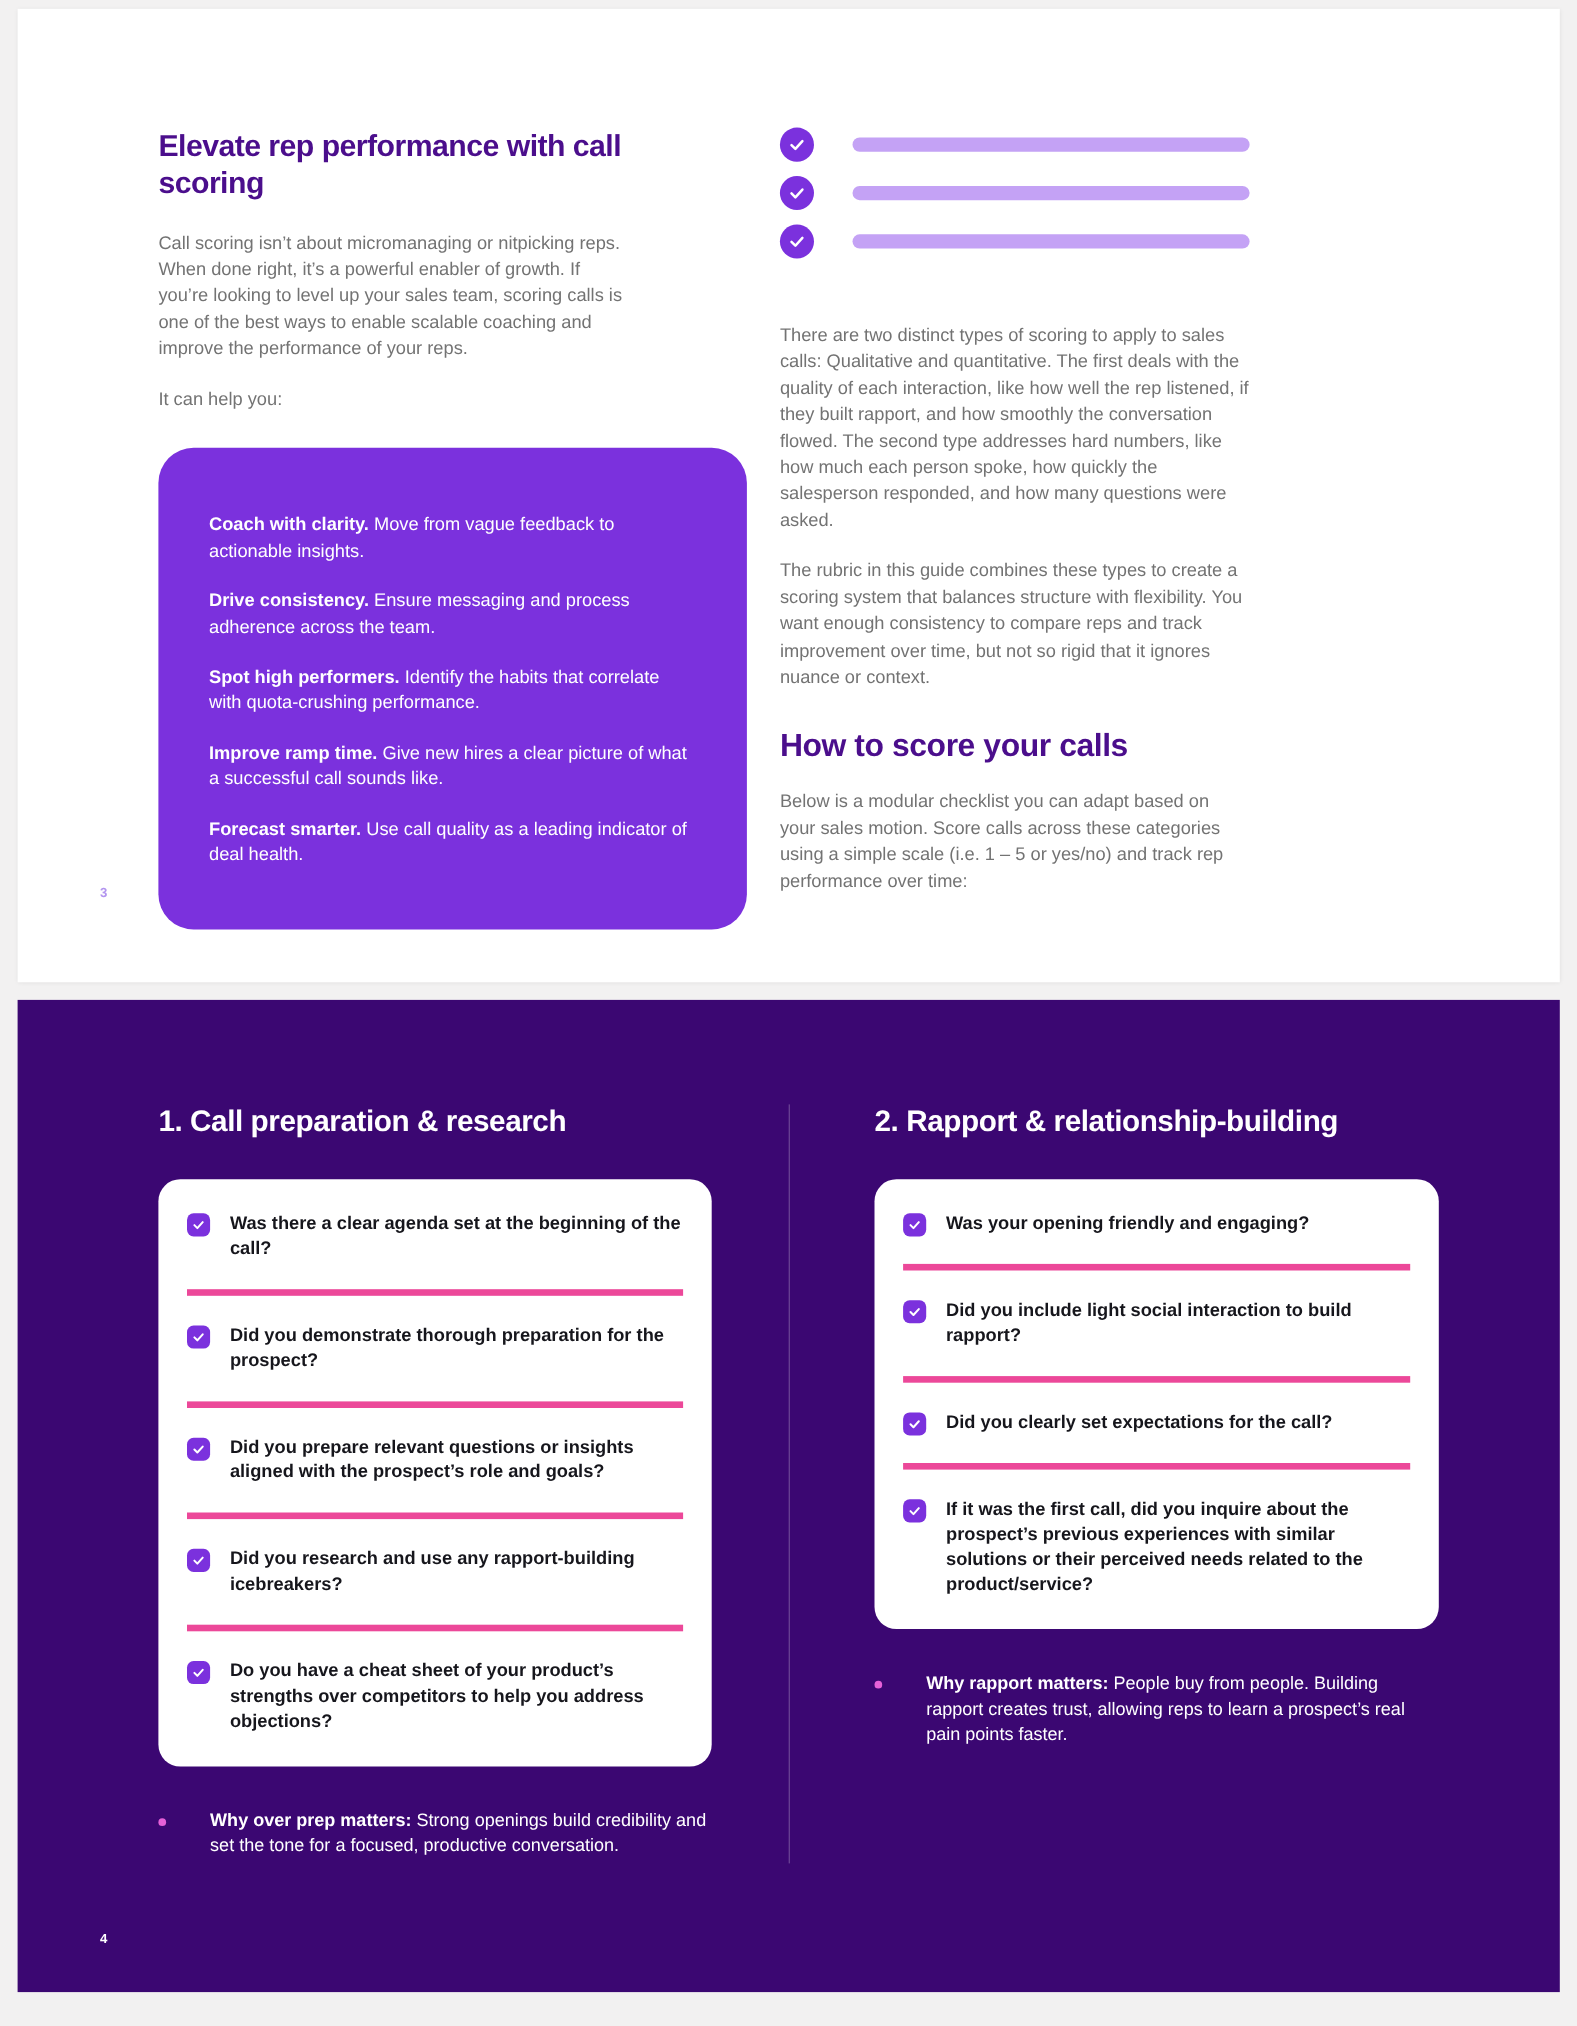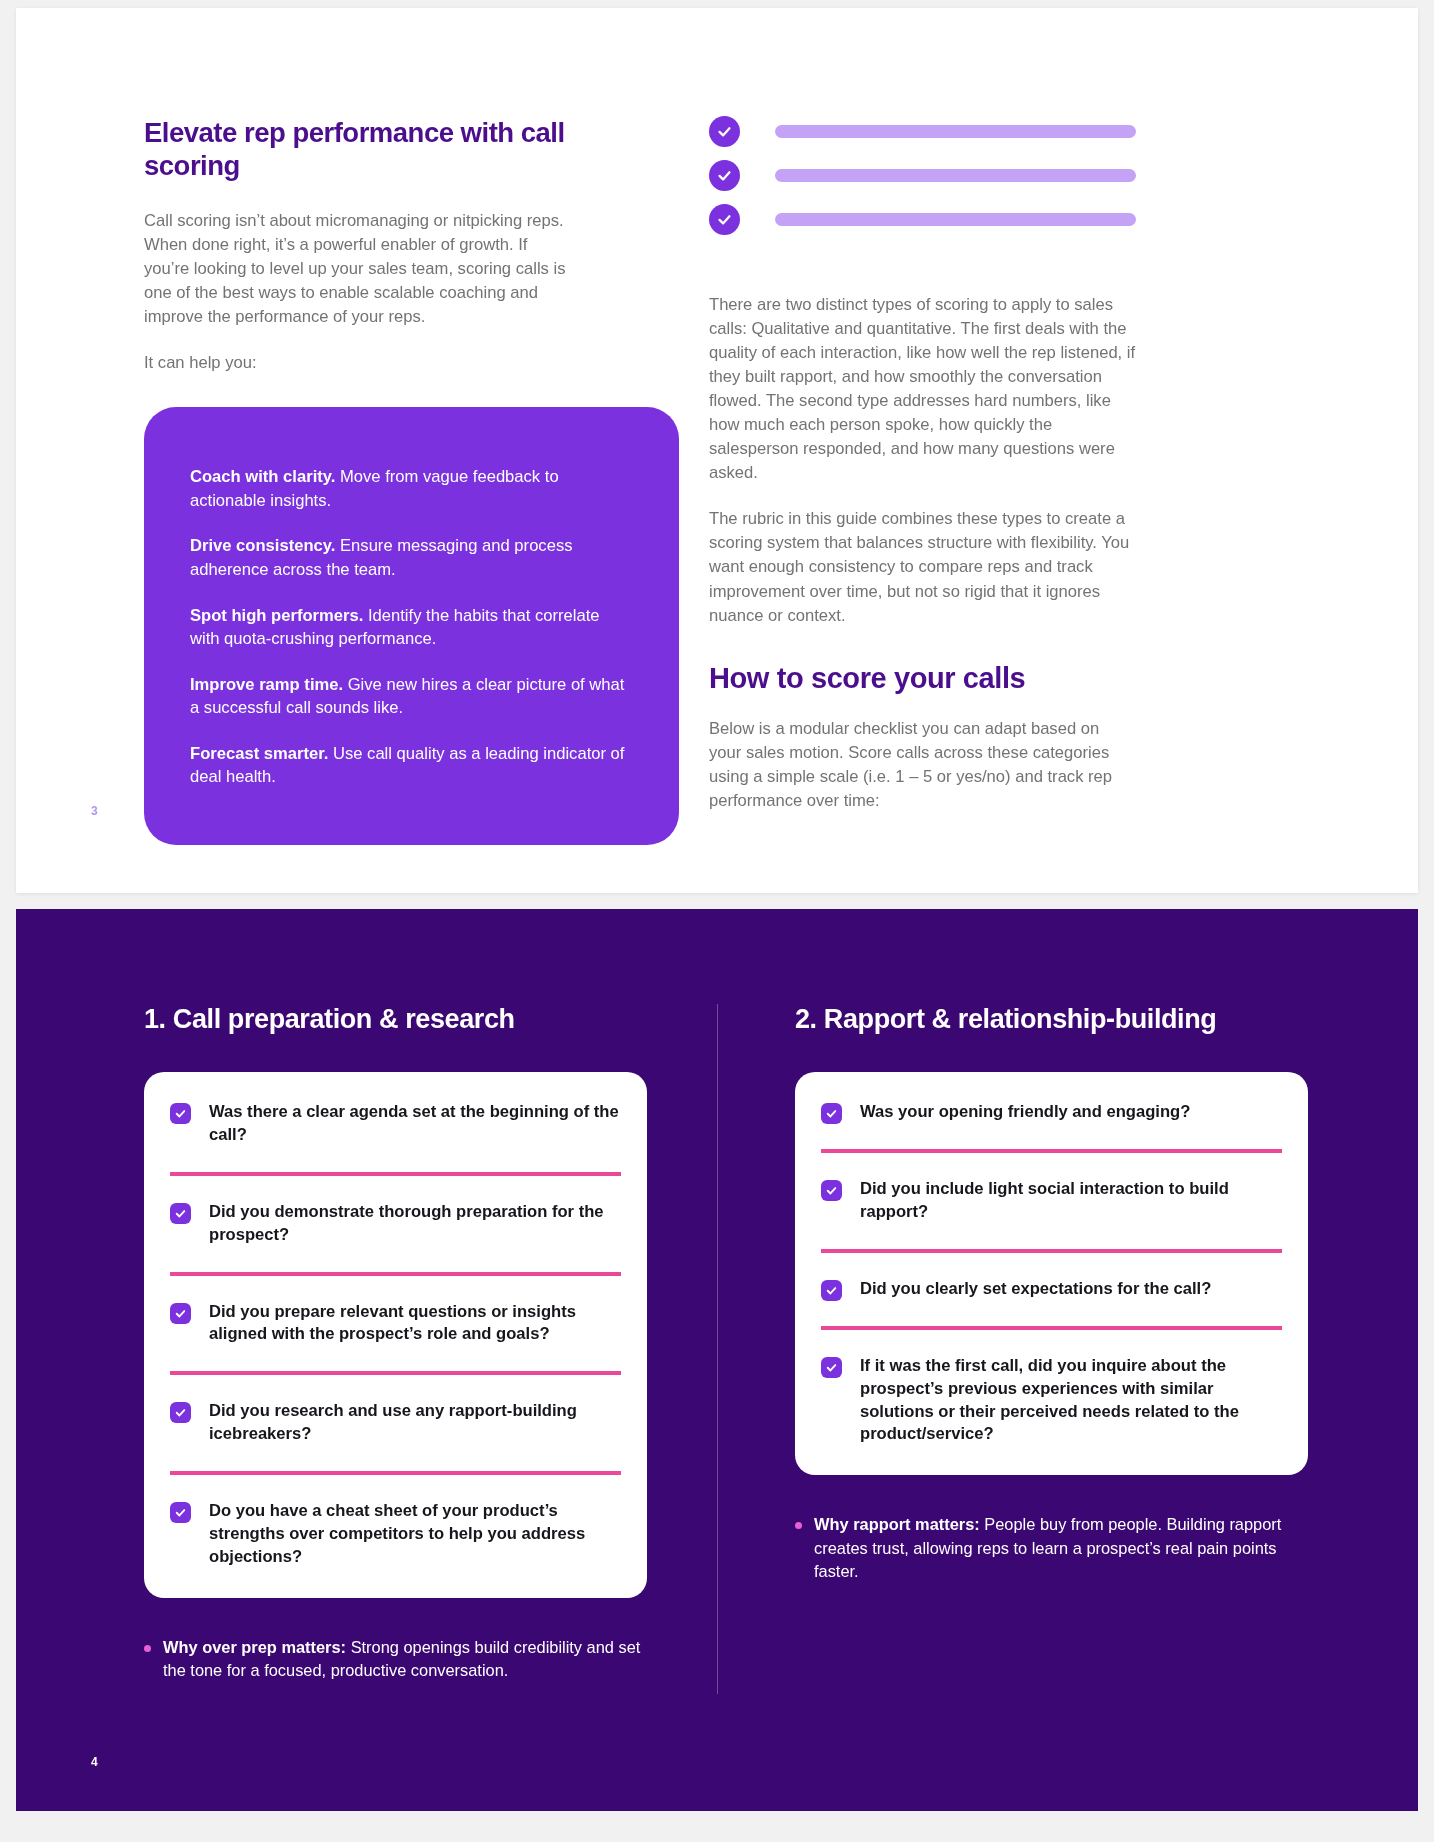--- a/index.html
+++ b/index.html
@@ -144,21 +144,21 @@
   }
   .card {
     background:#ffffff;
     border-radius:20px;
     padding:4px 26px 4px 26px;
   }
   .card .row {
     display:flex;
     align-items:flex-start;
     padding:25px 0 25px 0;
-    border-bottom:4px solid #ec4899;
+    border-bottom:6px solid #ec4899;
   }
   .card .row:last-child { border-bottom:none; }
   .sq-check {
     width:21px; height:21px;
     border-radius:6px;
     background:#7b31dd;
     flex:0 0 auto;
     margin-top:2px;
     display:flex; align-items:center; justify-content:center;
   }
@@ -170,20 +170,21 @@
     line-height:1.38;
     color:#16161c;
   }
   .why {
     display:flex;
     align-items:flex-start;
     margin-top:38px;
     color:#ffffff;
     font-size:16.4px;
     line-height:1.42;
+    gap:28px;
   }
   .why .dot {
     width:7px; height:7px;
     border-radius:50%;
     background:#e661d8;
     flex:0 0 auto;
     margin:9px 12px 0 0;
   }
   .why b { font-weight:bold; }
   .page-num-dark {

